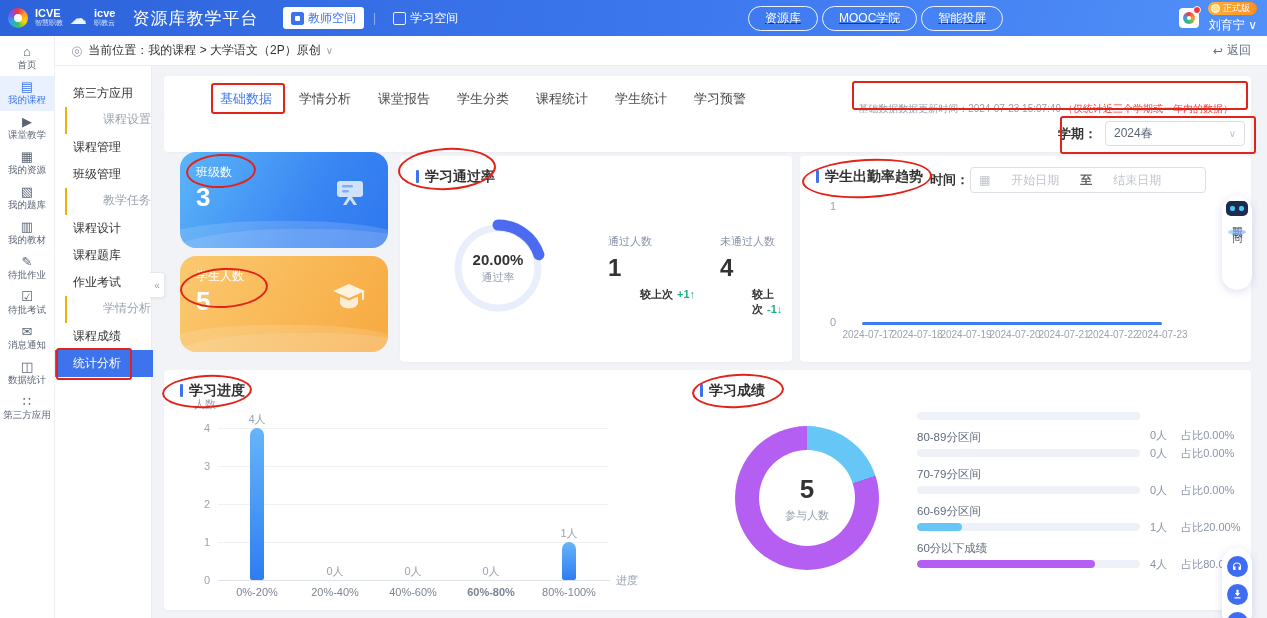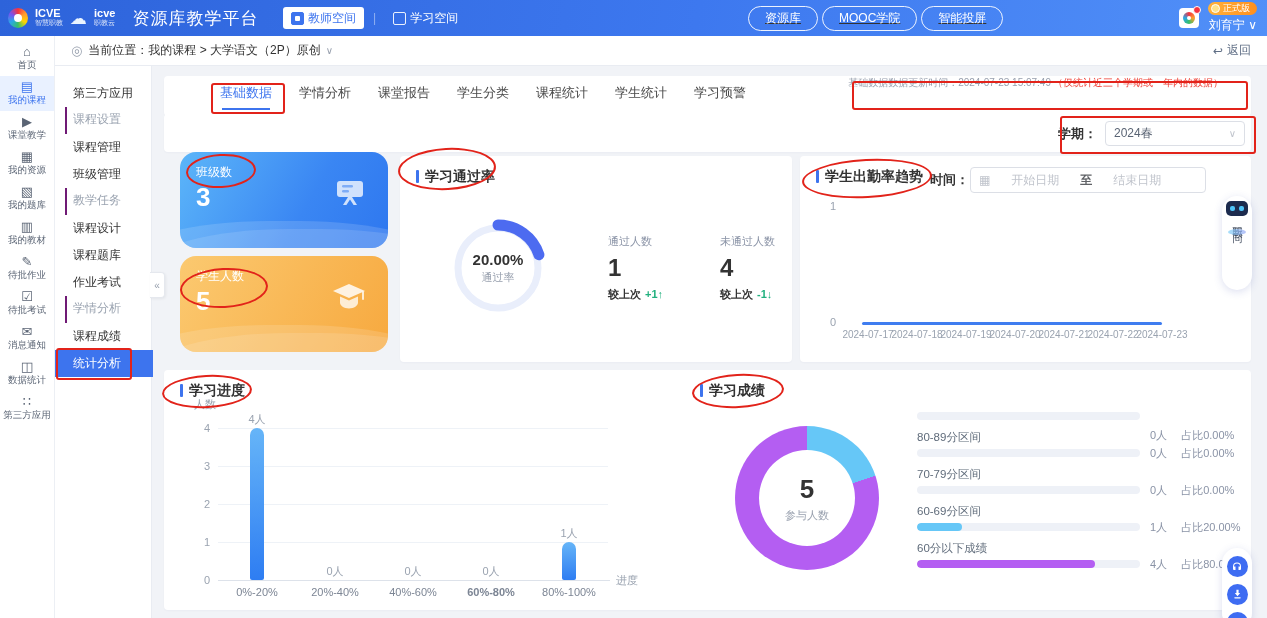--- a/index.html
+++ b/index.html
@@ -50,29 +50,29 @@
   
   .iconbar{position:absolute;left:0;top:36px;width:55px;bottom:0;background:#fff;border-right:1px solid #eceff4;padding-top:5px;box-sizing:border-box;}
   .icon-item{height:35px;display:flex;flex-direction:column;align-items:center;justify-content:center;gap:1px;
     color:#5a6474;font-size:9.5px;cursor:pointer;}
   .icon-item .g{font-size:13px;line-height:13px;}
   .icon-item.active{background:#e9f1ff;color:#3d74ee;}
   .menubar{position:absolute;left:55px;top:66px;width:97px;bottom:0;background:#fff;border-right:1px solid #e9ecf2;
     padding-top:14px;box-sizing:border-box;}
   .menu-item{height:27px;line-height:27px;padding-left:18px;font-size:12px;color:#333;cursor:pointer;}
   .menu-item.active{background:#3d74ee;color:#fff;width:80px;}
-  .menu-section{height:27px;line-height:25px;margin-left:10px;padding-left:6px;border-left:2px solid #701a75;
-    color:#9aa3b0;font-size:12px;box-sizing:border-box;}
+  .menu-section{height:27px;line-height:25px;margin-left:10px;padding-left:6px;border-left:2px solid #eab308;
+    color:#9aa3b0;font-size:12px;box-sizing:border-box;text-align:right;}
   .collapse{position:absolute;left:150px;top:272px;width:14px;height:24px;background:#fff;border:1px solid #e5e8ee;border-left:none;
     border-radius:0 4px 4px 0;color:#98a0ae;display:flex;align-items:center;justify-content:center;font-size:10px;
     box-shadow:1px 1px 3px rgba(0,0,0,.06);cursor:pointer;z-index:5;}
 
   
   .panel{position:absolute;background:#fff;border-radius:4px;box-shadow:0 1px 2px rgba(20,40,90,.03);}
-  .tabcard{left:164px;top:76px;width:1087px;height:40px;display:flex;align-items:flex-start;padding:0 28px 0 56px;box-sizing:border-box;}
+  .tabcard{left:164px;top:76px;width:1087px;height:40px;display:flex;align-items:flex-end;padding:0 18px 0 56px;box-sizing:border-box;}
   .tab{margin-right:27px;font-size:13px;color:#4a4a4a;height:34px;line-height:34px;position:relative;cursor:pointer;white-space:nowrap;}
   .tab.active{color:#3d74ee;}
   .tab.active::after{content:"";position:absolute;left:2px;right:2px;bottom:0;height:2px;background:#3d74ee;}
   .update{margin-left:auto;font-size:10px;color:#98a0ae;white-space:nowrap;}
   .update .note{color:#ef3e34;margin-left:2px;}
   .semcard{left:164px;top:114px;width:1087px;height:38px;}
   .sem-label{position:absolute;right:154px;top:11px;font-weight:bold;color:#333;font-size:13px;}
   .sem-select{position:absolute;right:6px;top:7px;width:140px;height:25px;border:1px solid #dcdfe6;border-radius:4px;
     background:#fff;display:flex;align-items:center;padding:0 8px;box-sizing:border-box;color:#5a6474;font-size:12px;cursor:pointer;}
   .sem-caret{margin-left:auto;color:#c0c4cc;font-size:10px;}
@@ -93,21 +93,21 @@
   .sec-title::before{content:"";position:absolute;left:0;top:2px;width:3px;height:13px;background:#3d74ee;border-radius:1px;}
   #pass-donut{position:absolute;left:48px;top:62px;width:100px;height:100px;}
   #pass-donut svg{position:absolute;left:0;top:0;}
   .donut-center{position:absolute;inset:0;display:flex;flex-direction:column;align-items:center;justify-content:center;gap:2px;}
   .rate{font-size:15px;font-weight:bold;color:#333;}
   .rate-sub{font-size:11px;color:#98a0ae;}
   .stat-col{position:absolute;top:78px;display:flex;flex-direction:column;gap:7px;}
   #passed-col{left:208px;} #failed-col{left:320px;}
   .stat-lbl{color:#8a93a6;font-size:11px;}
   .stat-val{font-size:24px;font-weight:bold;color:#333;line-height:24px;}
-  .stat-delta{font-size:11px;color:#333;font-weight:bold;}
+  .stat-delta{font-size:11px;color:#333;font-weight:bold;margin-left:32px;}
   .delta-green{color:#21b07e;margin-left:4px;}
 
   
   #att-panel{left:800px;top:156px;width:451px;height:206px;}
   .time-label{position:absolute;left:130px;top:15px;font-weight:bold;font-size:13px;color:#333;}
   .date-range{position:absolute;left:170px;top:11px;width:236px;height:26px;border:1px solid #dcdfe6;border-radius:4px;
     display:flex;align-items:center;padding:0 8px;box-sizing:border-box;gap:4px;background:#fff;}
   .cal-icon{color:#c0c4cc;font-size:12px;}
   .ph{color:#c0c4cc;font-size:12px;width:82px;text-align:center;}
   .to{color:#606266;font-size:12px;font-weight:bold;}

